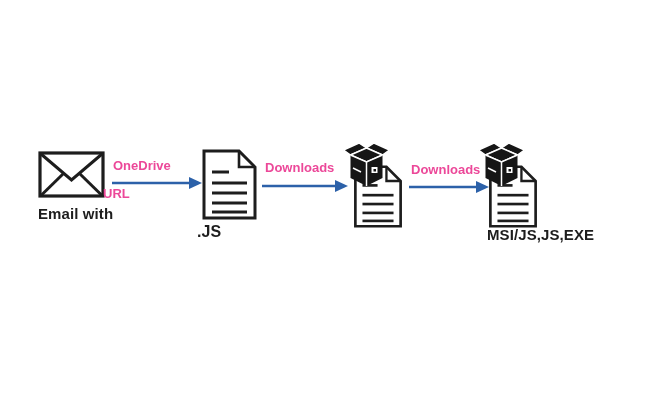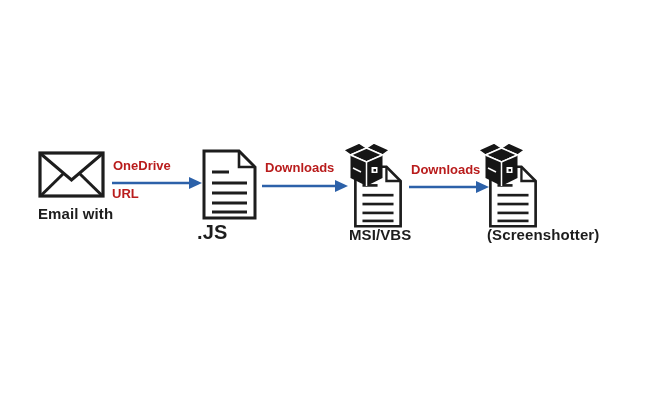--- a/index.html
+++ b/index.html
@@ -6,23 +6,23 @@
   .canvas{
     position:relative;width:645px;height:400px;background:#ffffff;
     font-family:"Liberation Sans",sans-serif;overflow:hidden;
   }
   .abs{position:absolute;}
   svg.abs{overflow:visible;}
   .node-label{
     position:absolute;font-size:15px;font-weight:700;color:#1d1d1d;
     line-height:20px;white-space:nowrap;letter-spacing:0.1px;
   }
-  .js-label{font-size:20px;}
+  .js-label{font-size:16px;}
   .arrow-label{
-    position:absolute;font-size:13px;font-weight:600;color:#b91c1c;
+    position:absolute;font-size:13px;font-weight:600;color:#ec4899;
     line-height:14px;white-space:nowrap;
   }
 </style>
 </head>
 <body>
 
 <div class="canvas">
 
   <svg class="abs" style="left:38px;top:151px" width="67" height="47" viewBox="0 0 67 47">
     <rect x="2" y="2" width="63" height="43" fill="#ffffff" stroke="#1d1d1d" stroke-width="3.2"></rect>
@@ -32,21 +32,21 @@
   </svg>
   <div class="node-label" style="left:38px;top:204px">
     <div>Email with</div>
   </div>
 
   <div class="arrow-label" style="left:113px;top:159px">OneDrive</div>
   <svg class="abs" style="left:112px;top:176px" width="90" height="14" viewBox="0 0 90 14">
     <line x1="0" y1="7" x2="78" y2="7" stroke="#2c61a9" stroke-width="2.6"></line>
     <polygon points="77,1 90,7 77,13" fill="#2c61a9"></polygon>
   </svg>
-  <div class="arrow-label" style="left:112px;top:187px">URL</div>
+  <div class="arrow-label" style="left:103px;top:187px">URL</div>
 
   <svg class="abs" style="left:202px;top:149px" width="55" height="71" viewBox="0 0 55 71">
     <path d="M2,2 H37 L53,18 V69 H2 Z" fill="#ffffff" stroke="#1d1d1d" stroke-width="3"></path>
     <path d="M37,2 V18 H53" fill="none" stroke="#1d1d1d" stroke-width="2.6"></path>
     <path d="M10,23 H27" stroke="#1d1d1d" stroke-width="3"></path>
     <path d="M10,34 H45" stroke="#1d1d1d" stroke-width="3"></path>
     <path d="M10,44 H45" stroke="#1d1d1d" stroke-width="3"></path>
     <path d="M10,54 H45" stroke="#1d1d1d" stroke-width="3"></path>
     <path d="M10,63 H45" stroke="#1d1d1d" stroke-width="3"></path>
   </svg>
@@ -74,21 +74,20 @@
     <polygon points="24.5,6 40.5,13 47.5,8 32,1" fill="#161616" stroke="#ffffff" stroke-width="1.5"></polygon>
     <polygon points="24.5,6 40.5,13 24.5,20 8.5,13" fill="#161616" stroke="#ffffff" stroke-width="1.5"></polygon>
     <polygon points="8.5,13 24.5,20 40.5,13 40.5,36 24.5,44 8.5,36" fill="#161616"></polygon>
     <path d="M8.5,13 L24.5,20 L40.5,13" fill="none" stroke="#ffffff" stroke-width="1.5"></path>
     <path d="M24.5,20 V44" stroke="#ffffff" stroke-width="1.5"></path>
     <rect x="29.5" y="25" width="6" height="6" fill="#ffffff"></rect>
     <rect x="31.5" y="27" width="2.5" height="2.5" fill="#161616"></rect>
     <path d="M11,26 L19,30" stroke="#ffffff" stroke-width="1.5"></path>
   </svg>
   <div class="node-label" style="left:349px;top:225px">
-    <div>MSI/VBS</div>
   </div>
 
   <div class="arrow-label" style="left:411px;top:163px">Downloads</div>
   <svg class="abs" style="left:409px;top:180px" width="80" height="14" viewBox="0 0 80 14">
     <line x1="0" y1="7" x2="68" y2="7" stroke="#2c61a9" stroke-width="2.6"></line>
     <polygon points="67,1 80,7 67,13" fill="#2c61a9"></polygon>
   </svg>
 
   <svg class="abs" style="left:486px;top:165px" width="54" height="63" viewBox="0 0 55 71">
     <path d="M2,2 H37 L53,18 V69 H2 Z" fill="#ffffff" stroke="#1d1d1d" stroke-width="3"></path>
@@ -104,16 +103,16 @@
     <polygon points="24.5,6 40.5,13 47.5,8 32,1" fill="#161616" stroke="#ffffff" stroke-width="1.5"></polygon>
     <polygon points="24.5,6 40.5,13 24.5,20 8.5,13" fill="#161616" stroke="#ffffff" stroke-width="1.5"></polygon>
     <polygon points="8.5,13 24.5,20 40.5,13 40.5,36 24.5,44 8.5,36" fill="#161616"></polygon>
     <path d="M8.5,13 L24.5,20 L40.5,13" fill="none" stroke="#ffffff" stroke-width="1.5"></path>
     <path d="M24.5,20 V44" stroke="#ffffff" stroke-width="1.5"></path>
     <rect x="29.5" y="25" width="6" height="6" fill="#ffffff"></rect>
     <rect x="31.5" y="27" width="2.5" height="2.5" fill="#161616"></rect>
     <path d="M11,26 L19,30" stroke="#ffffff" stroke-width="1.5"></path>
   </svg>
   <div class="node-label" style="left:487px;top:225px">
-    <div>(Screenshotter)</div>
+    <div>MSI/JS,JS,EXE</div>
   </div>
 
 </div>
 
 </body></html>

